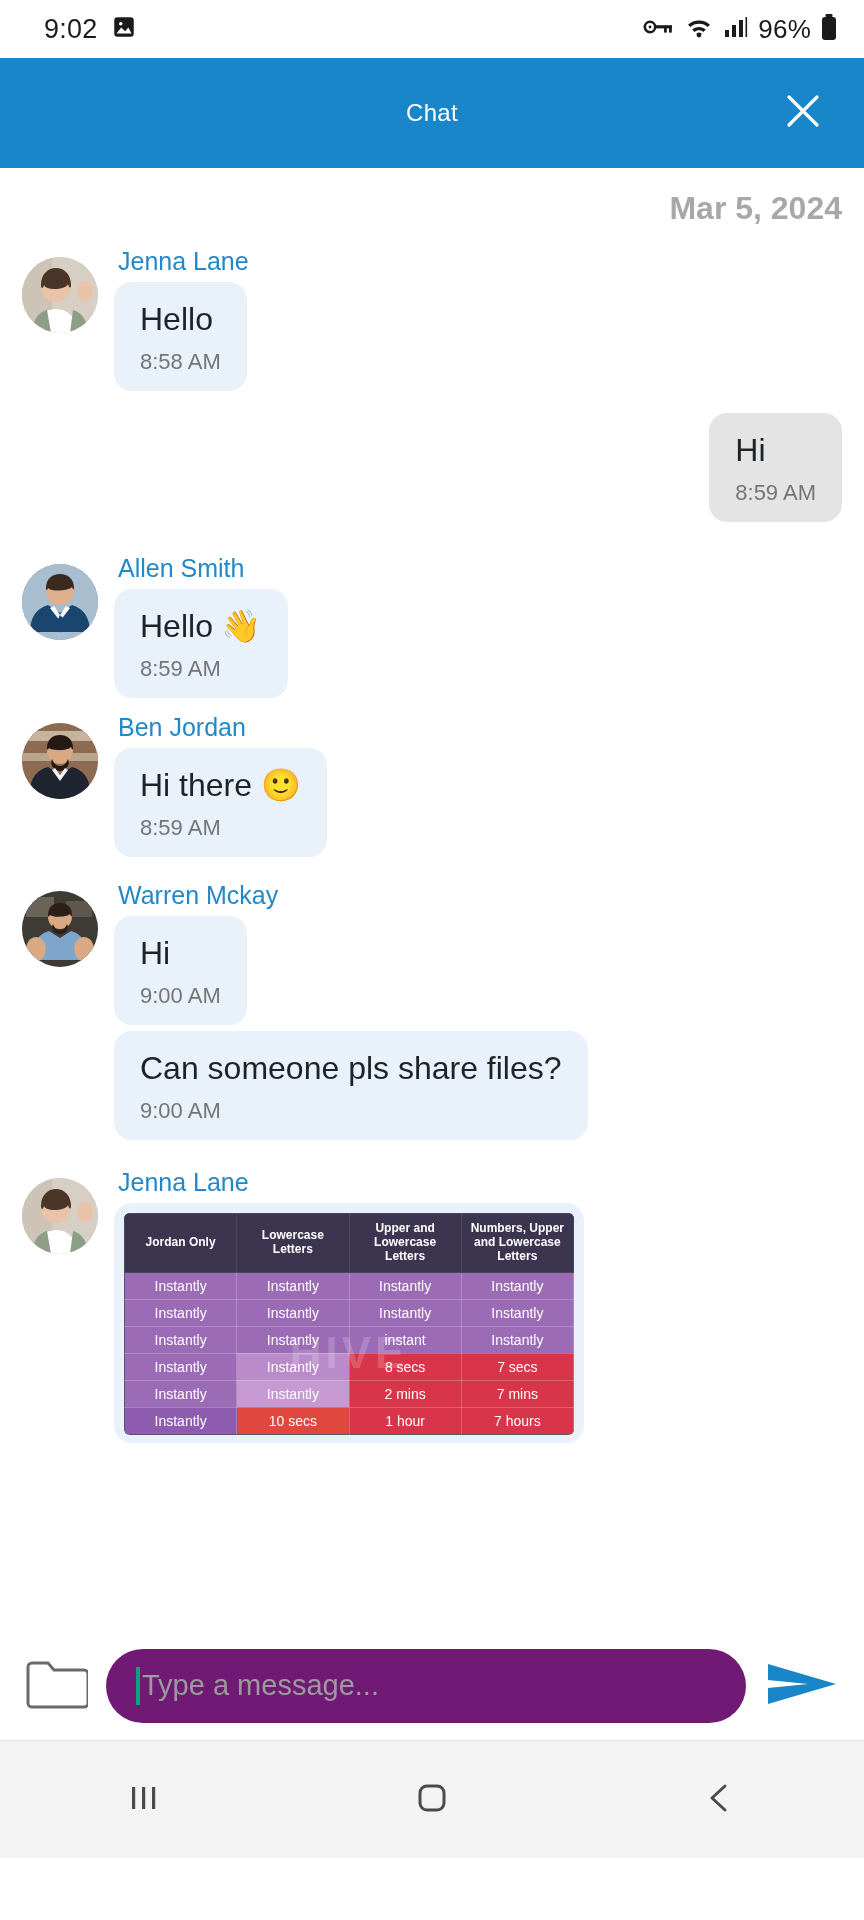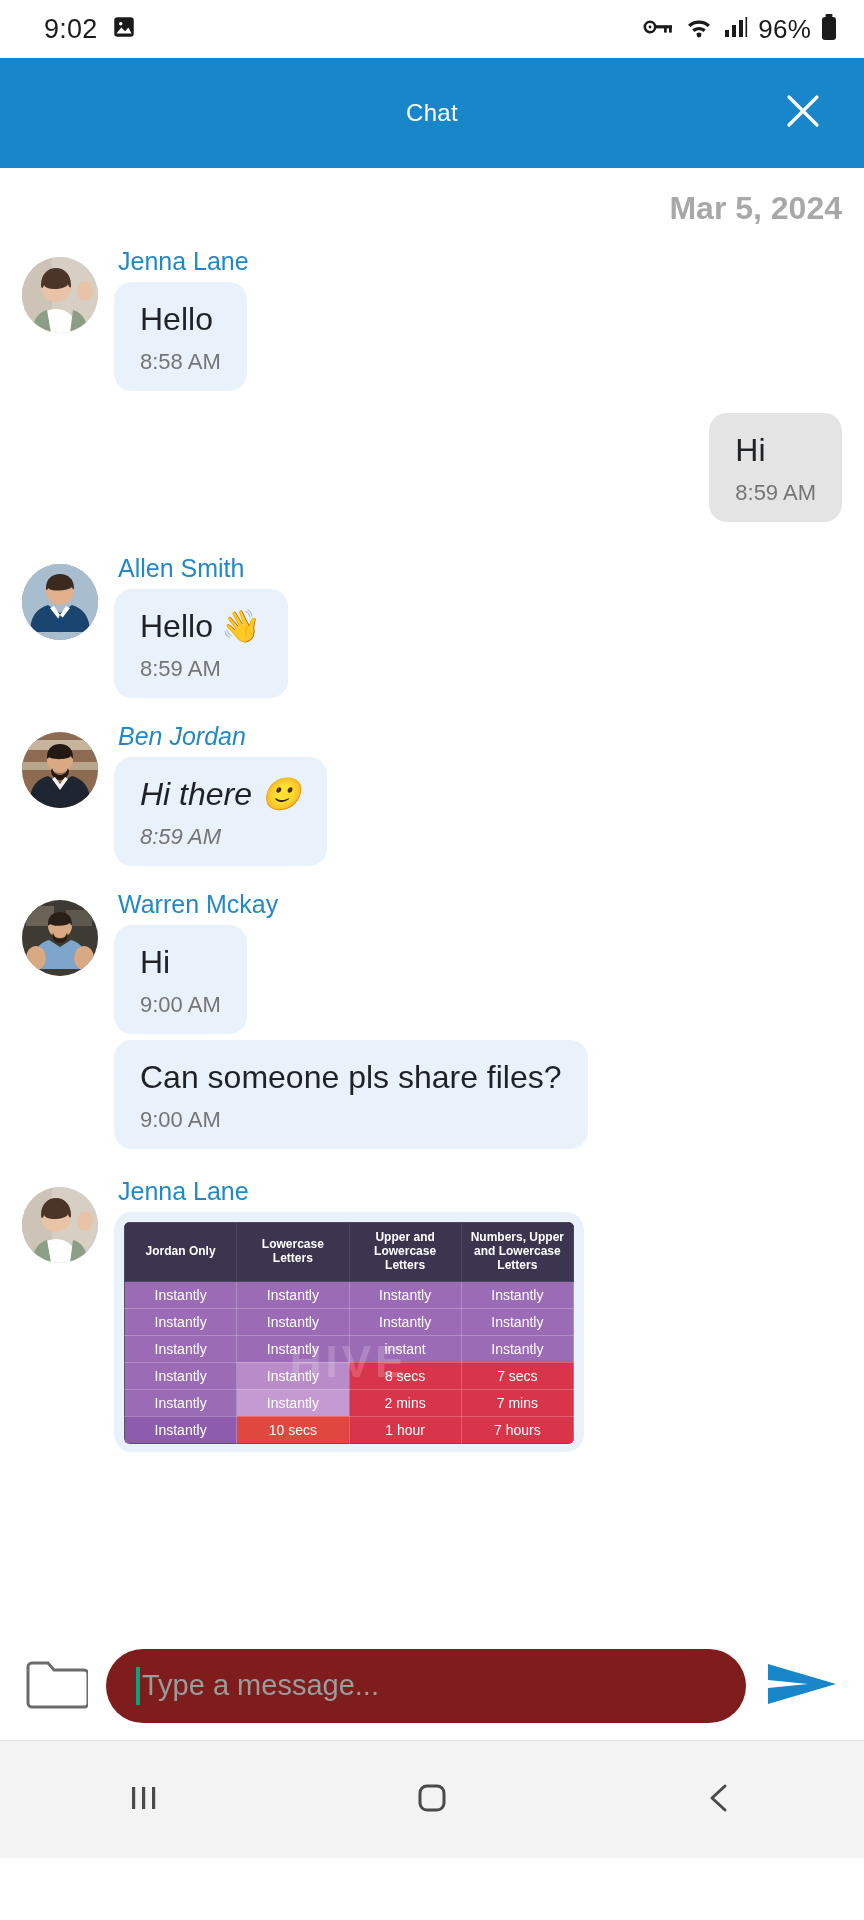--- a/index.html
+++ b/index.html
@@ -97,21 +97,21 @@
   }
 
   
   .composer {
     flex:0 0 110px; height:110px; background:#ffffff;
     display:flex; align-items:center; padding: 0 24px; gap: 18px;
     border-top:1px solid #ffffff;
   }
   .attach-btn { flex:0 0 64px; display:flex; align-items:center; justify-content:center; cursor:pointer; }
   .input-wrap {
-    flex:1 1 auto; height:74px; background:#7f1d1d; border-radius:40px;
+    flex:1 1 auto; height:74px; background:#701a75; border-radius:40px;
     display:flex; align-items:center; padding: 0 30px; position:relative;
   }
   .caret { width:4px; height:38px; background:#0aa37f; margin-right:2px; flex:0 0 4px; }
   .input-text { font-size:29px; color:#9b9b9b; }
   .send-btn { flex:0 0 76px; display:flex; align-items:center; justify-content:center; cursor:pointer; }
 
   
   .navbar {
     flex:0 0 118px; height:118px; background:#f3f3f3;
     display:flex; align-items:center; justify-content:space-around;
@@ -232,21 +232,21 @@
       </div>
       <div class="msg-col">
         <div class="sender">Allen Smith</div>
         <div class="bubble">
           <div class="bubble-text">Hello 👋</div>
           <div class="bubble-time">8:59 AM</div>
         </div>
       </div>
     </div>
 
-    <div class="row" style="margin-top:18px;font-style:italic;">
+    <div class="row" style="margin-top:9px;">
       <div class="avatar">
         <svg viewBox="0 0 76 76">
             <rect width="76" height="76" fill="#8d6a52"></rect>
             <rect x="0" y="8" width="76" height="10" fill="#c6b49c"></rect>
             <rect x="0" y="30" width="76" height="8" fill="#b9a58c"></rect>
             <circle cx="38" cy="28" r="13" fill="#d9a983"></circle>
             <path d="M25 25c0-9 6-13 13-13s13 4 13 13c0 2-1 2-2-1-3 4-19 4-22 1-1 2-2 2-2 0z" fill="#241a13"></path>
             <path d="M30 36c2 5 4 7 8 7s6-2 8-7c1 2 1 5 0 7-2 3-5 5-8 5s-6-2-8-5c-1-2-1-5 0-7z" fill="#241a13"></path>
             <path d="M26 44l12 7 12-7c11 3 18 11 18 25v7H8v-7c0-14 7-22 18-25z" fill="#1e2430"></path>
             <path d="M33 45l5 7 5-7 3 2-8 11-8-11z" fill="#f2f2f2"></path>

